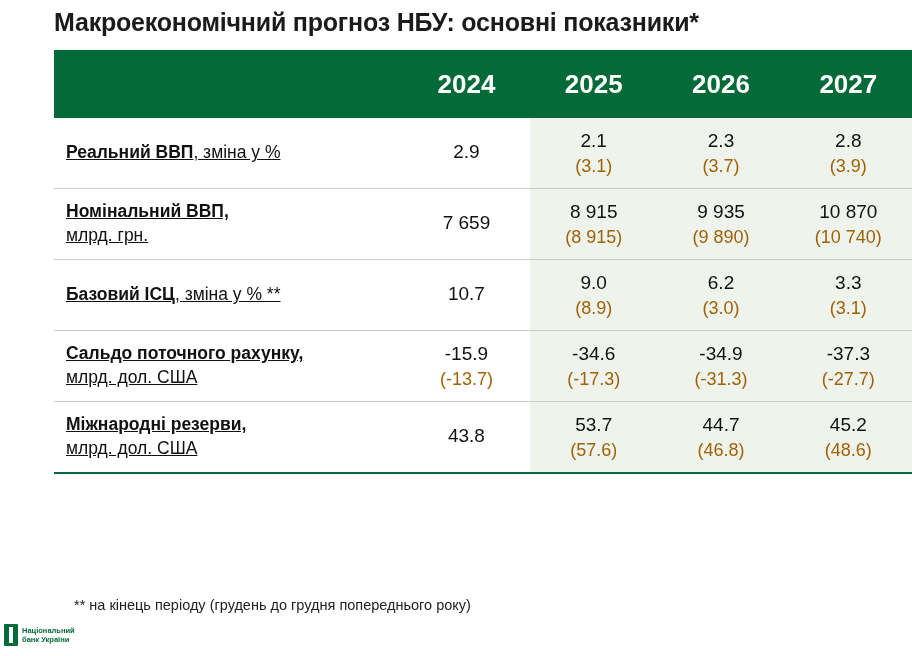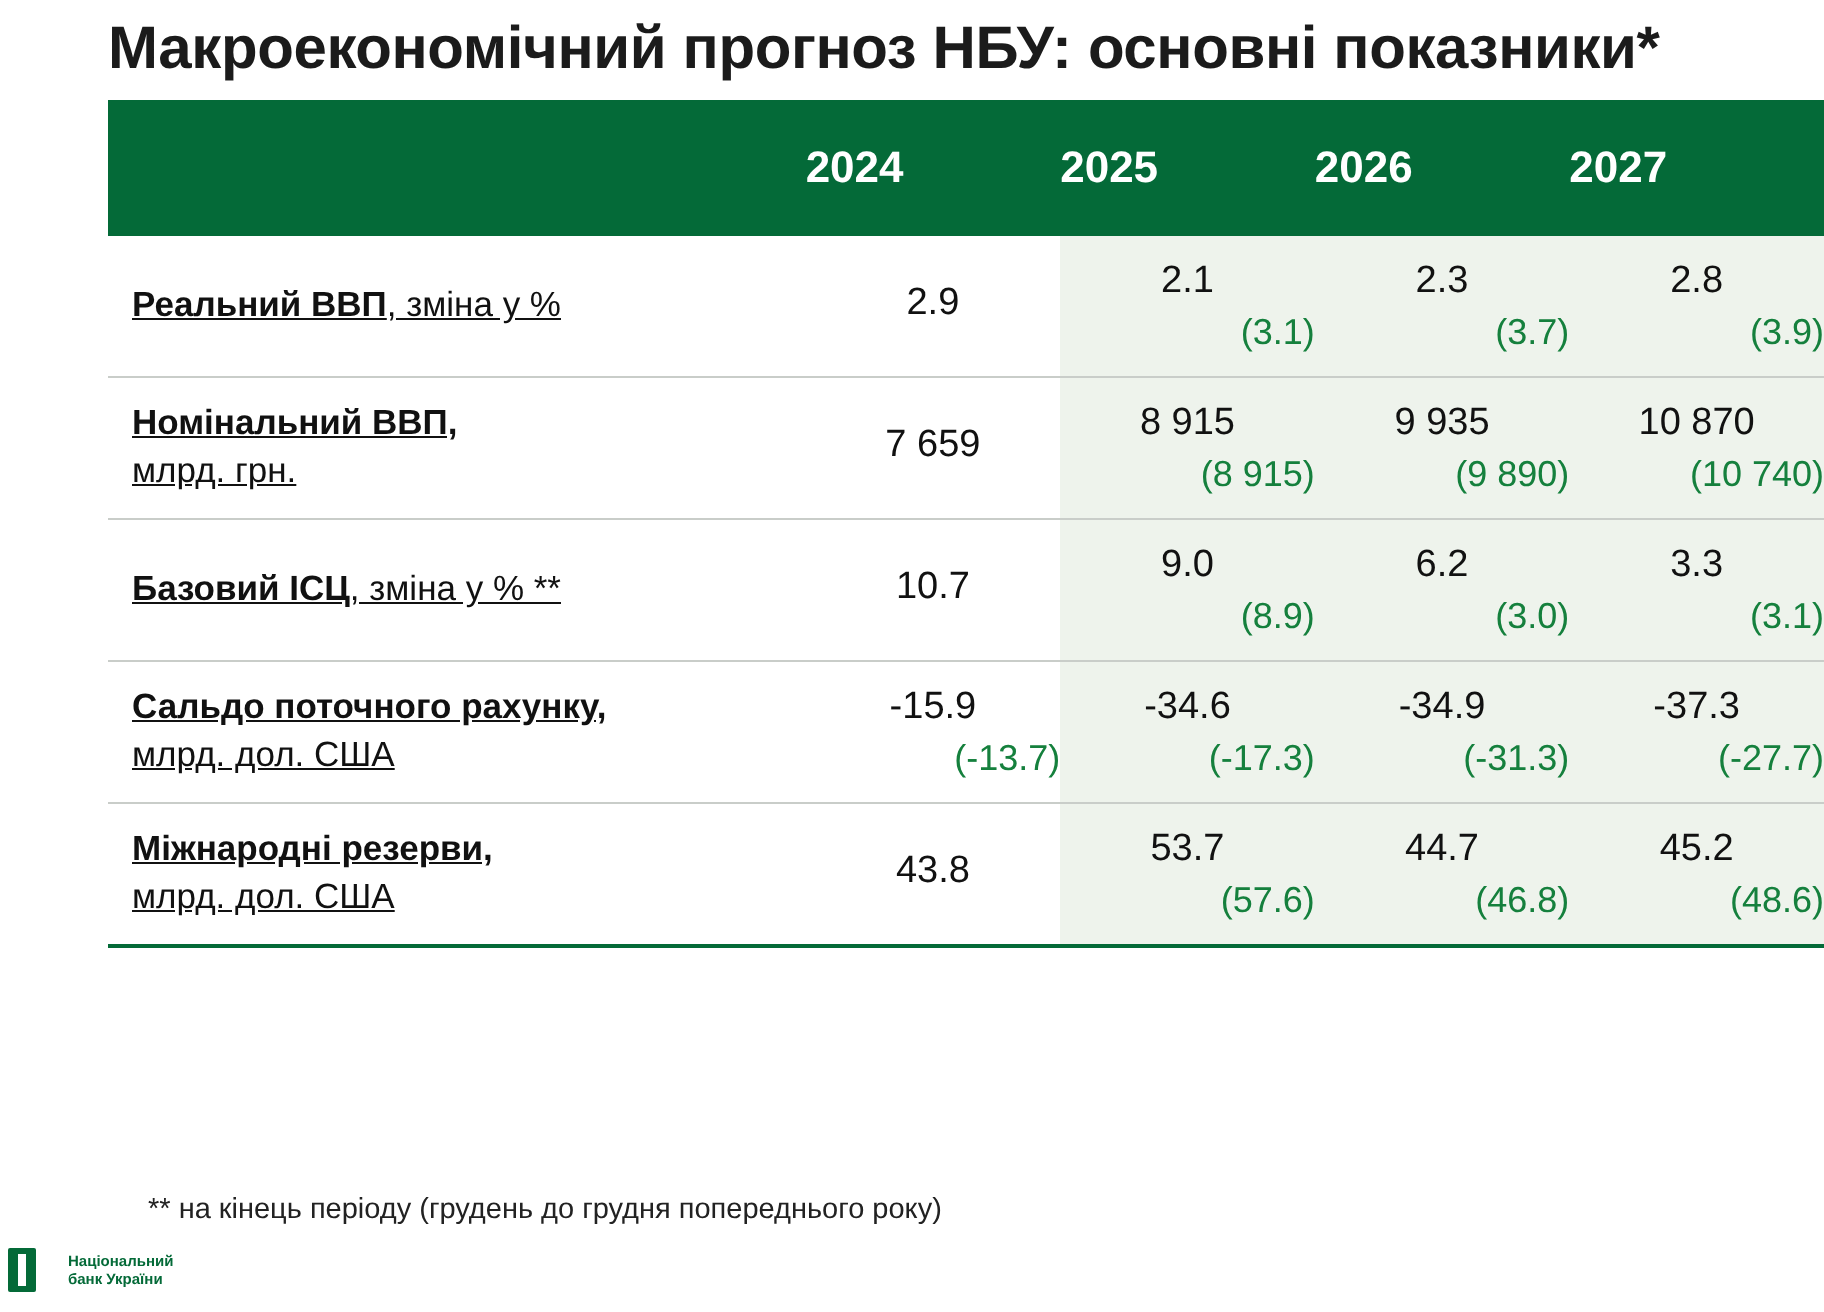--- a/index.html
+++ b/index.html
@@ -18,44 +18,44 @@
   .page {
     position: relative;
     width: 912px;
     height: 656px;
     box-sizing: border-box;
   }
   .title {
     position: absolute;
     left: 54px;
     top: 8px;
-    font-size: 30px;
+    font-size: 25px;
     font-weight: bold;
     color: #1b1b1b;
     letter-spacing: -0.2px;
     white-space: nowrap;
   }
   table.forecast {
     position: absolute;
     left: 54px;
     top: 50px;
     width: 858px;
     border-collapse: collapse;
     table-layout: fixed;
   }
   table.forecast col.label { width: 348px; }
   table.forecast col.yr { width: 127px; }
 
   thead th {
     background: #046a38;
     color: #ffffff;
-    font-size: 22px;
+    font-size: 26px;
     font-weight: bold;
     height: 68px;
-    text-align: left;
+    text-align: center;
     vertical-align: middle;
     padding: 0;
     border: none;
   }
   thead th.label-head {
     background: #046a38;
   }
   tbody td {
     height: 70px;
     vertical-align: middle;
@@ -89,43 +89,42 @@
   }
   td.val.shaded {
     background: #eef3ec;
   }
   td.val .main {
     display: block;
     font-weight: normal;
   }
   td.val .prev {
     display: block;
-    color: #15803d;
+    color: #a16207;
     font-size: 18px;
     margin-top: 2px;
-    text-align: right;
   }
   .footnotes {
     position: absolute;
     left: 74px;
     top: 594px;
     font-size: 14.5px;
     color: #222222;
     line-height: 1.65;
   }
   .footnotes div {
     white-space: nowrap;
   }
   .logo {
     position: absolute;
     left: 4px;
     top: 624px;
     display: flex;
     align-items: center;
-    gap: 16px;
+    gap: 4px;
   }
   .logo .mark {
     width: 14px;
     height: 22px;
     background: #046a38;
     position: relative;
     border-radius: 1px;
   }
   .logo .mark:after {
     content: "";

